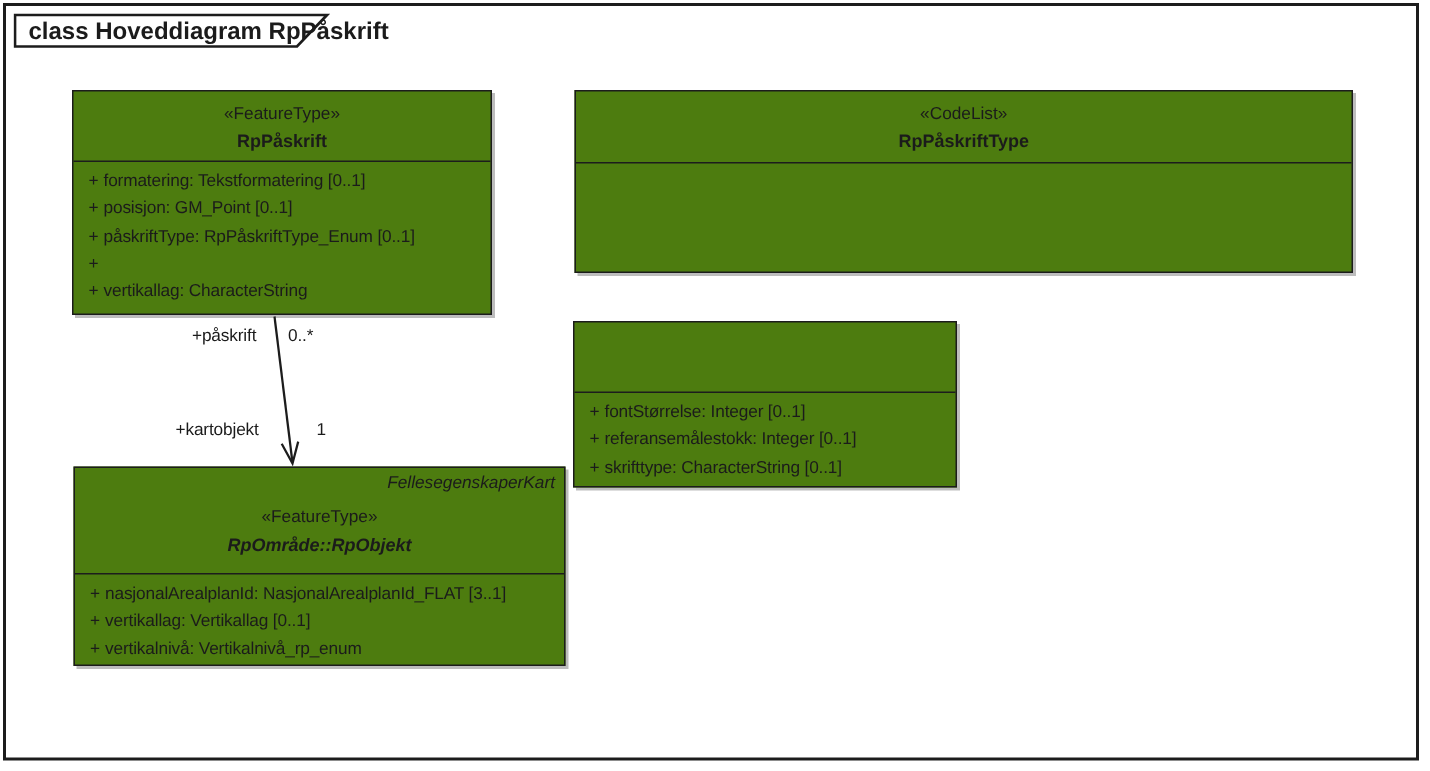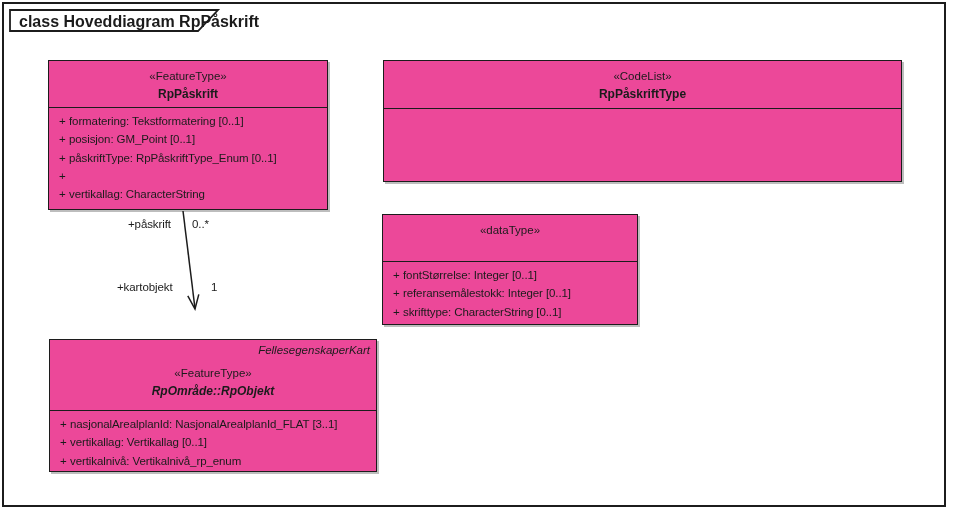--- a/index.html
+++ b/index.html
@@ -17,21 +17,21 @@
     border: 2px solid #1c1c1c;
     background: #ffffff;
   }
   .tab-svg { position: absolute; left: 9px; top: 8px; }
   .tab-title {
     position: absolute; left: 19px; top: 13px;
     font-size: 16px; font-weight: bold; white-space: nowrap;
   }
   .class-box {
     position: absolute;
-    background: #ec4899;
+    background: #4d7c0f;
     border: 1.5px solid #1c1c1c;
     box-shadow: 2px 2px 0 0 #bdbdbd;
   }
   .class-header {
     text-align: center;
     border-bottom: 1.5px solid #1c1c1c;
     padding-top: 8px;
   }
   .stereotype { font-size: 11.5px; line-height: 15px; }
   .class-name { font-size: 12px; font-weight: bold; line-height: 16px; margin-top: 2px; white-space: nowrap; }
@@ -102,39 +102,38 @@
 
   <div class="class-box" style="left:383px; top:60px; width:519px; height:122px;">
     <div class="class-header" style="height:48px;">
       <div class="stereotype">«CodeList»</div>
       <div class="class-name">RpPåskriftType</div>
     </div>
   </div>
 
   <div class="class-box" style="left:382px; top:214px; width:256px; height:111px;">
     <div class="class-header" style="height:47px;">
-      <div class="stereotype">«dataType»</div>
     </div>
     <div class="attr-section">
       <div class="attr-row">
         <span class="attr-vis">+</span>
         <span class="attr-text">fontStørrelse: Integer [0..1]</span>
       </div>
       <div class="attr-row">
         <span class="attr-vis">+</span>
         <span class="attr-text">referansemålestokk: Integer [0..1]</span>
       </div>
       <div class="attr-row">
         <span class="attr-vis">+</span>
         <span class="attr-text">skrifttype: CharacterString [0..1]</span>
       </div>
     </div>
   </div>
 
-  <div class="class-box" style="left:49px; top:311px; width:328px; height:133px;margin-top:28px;">
+  <div class="class-box" style="left:49px; top:311px; width:328px; height:133px;">
     <div class="class-header" style="height:71px; padding-top:3px;">
       <div class="package-label">FellesegenskaperKart</div>
       <div class="stereotype" style="margin-top:9px;">«FeatureType»</div>
       <div class="class-name italic">RpOmråde::RpObjekt</div>
     </div>
     <div class="attr-section">
       <div class="attr-row">
         <span class="attr-vis">+</span>
         <span class="attr-text">nasjonalArealplanId: NasjonalArealplanId_FLAT [3..1]</span>
       </div>

